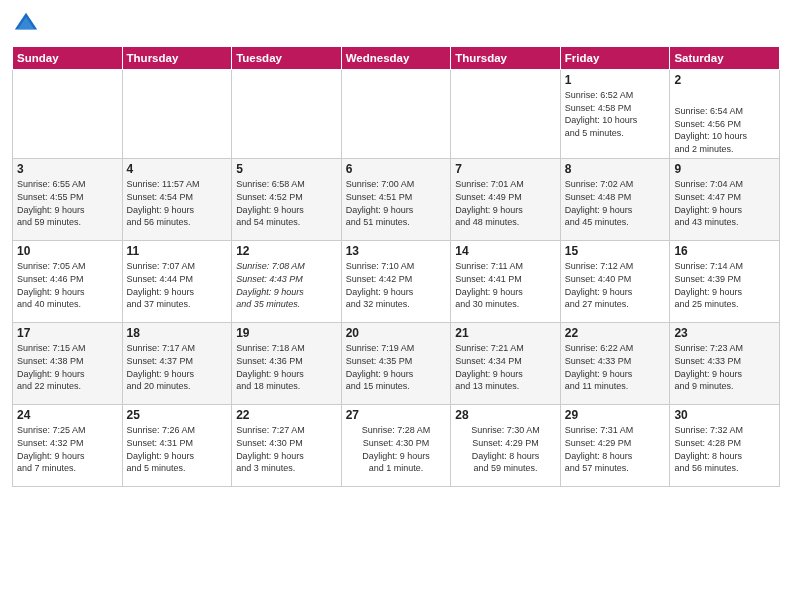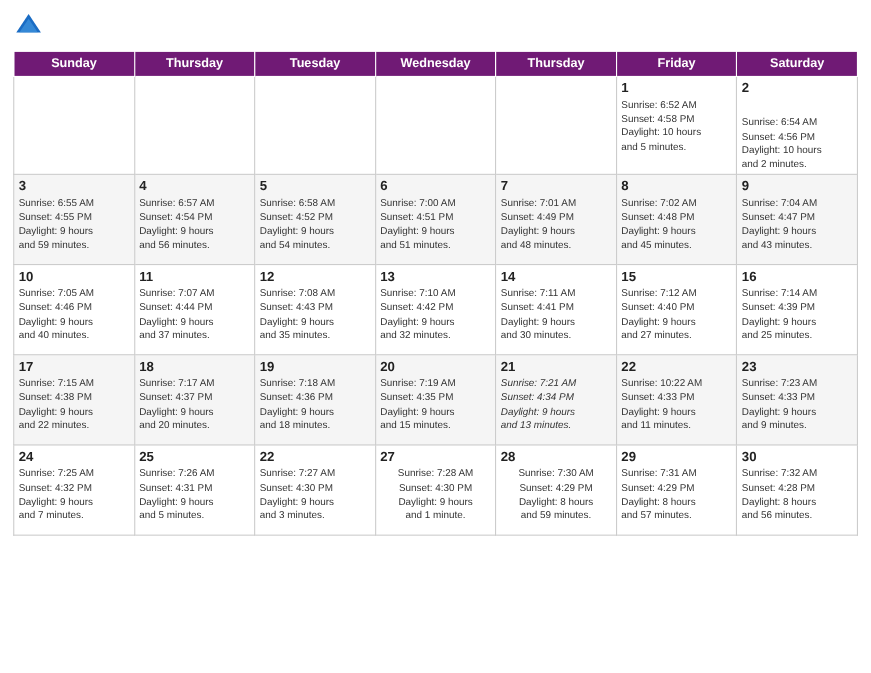--- a/index.html
+++ b/index.html
@@ -51,26 +51,26 @@
     .location-subtitle {
       font-size: 14px;
       color: #555;
     }
     table {
       width: 100%;
       border-collapse: collapse;
       table-layout: fixed;
     }
     thead tr th {
-      background-color: #701a75;
+      background-color: #be185d;
       color: #fff;
       font-size: 11.5px;
       font-weight: bold;
       padding: 5px 4px;
-      text-align: center;
+      text-align: left;
       border: 1px solid #fff;
     }
     tbody tr td {
       border: 1px solid #ccc;
       vertical-align: top;
       padding: 3px 4px;
       font-size: 9.5px;
       color: #222;
       height: 82px;
       background: #fff;
@@ -151,21 +151,21 @@
         <tr>
           <td>
             <span class="day-number">3</span>
             <div class="day-detail" style="white-space: pre-line;">Sunrise: 6:55 AM
 Sunset: 4:55 PM
 Daylight: 9 hours
 and 59 minutes.</div>
           </td>
           <td>
             <span class="day-number">4</span>
-            <div class="day-detail" style="white-space: pre-line;">Sunrise: 6:57 AM
+            <div class="day-detail" style="white-space: pre-line;">Sunrise: 11:57 AM
 Sunset: 4:54 PM
 Daylight: 9 hours
 and 56 minutes.</div>
           </td>
           <td>
             <span class="day-number">5</span>
             <div class="day-detail" style="white-space: pre-line;">Sunrise: 6:58 AM
 Sunset: 4:52 PM
 Daylight: 9 hours
 and 54 minutes.</div>
@@ -209,21 +209,21 @@
           </td>
           <td>
             <span class="day-number">11</span>
             <div class="day-detail" style="white-space: pre-line;">Sunrise: 7:07 AM
 Sunset: 4:44 PM
 Daylight: 9 hours
 and 37 minutes.</div>
           </td>
           <td>
             <span class="day-number">12</span>
-            <div class="day-detail" style="white-space: pre-line;">Sunrise: 7:08 AM
+            <div class="day-detail" style="white-space: pre-line; font-style: italic;">Sunrise: 7:08 AM
 Sunset: 4:43 PM
 Daylight: 9 hours
 and 35 minutes.</div>
           </td>
           <td>
             <span class="day-number">13</span>
             <div class="day-detail" style="white-space: pre-line;">Sunrise: 7:10 AM
 Sunset: 4:42 PM
 Daylight: 9 hours
 and 32 minutes.</div>
@@ -274,28 +274,28 @@
           </td>
           <td>
             <span class="day-number">20</span>
             <div class="day-detail" style="white-space: pre-line;">Sunrise: 7:19 AM
 Sunset: 4:35 PM
 Daylight: 9 hours
 and 15 minutes.</div>
           </td>
           <td>
             <span class="day-number">21</span>
-            <div class="day-detail" style="white-space: pre-line; font-style: italic;">Sunrise: 7:21 AM
+            <div class="day-detail" style="white-space: pre-line;">Sunrise: 7:21 AM
 Sunset: 4:34 PM
 Daylight: 9 hours
 and 13 minutes.</div>
           </td>
           <td>
             <span class="day-number">22</span>
-            <div class="day-detail" style="white-space: pre-line;">Sunrise: 10:22 AM
+            <div class="day-detail" style="white-space: pre-line;">Sunrise: 6:22 AM
 Sunset: 4:33 PM
 Daylight: 9 hours
 and 11 minutes.</div>
           </td>
           <td>
             <span class="day-number">23</span>
             <div class="day-detail" style="white-space: pre-line;">Sunrise: 7:23 AM
 Sunset: 4:33 PM
 Daylight: 9 hours
 and 9 minutes.</div>

